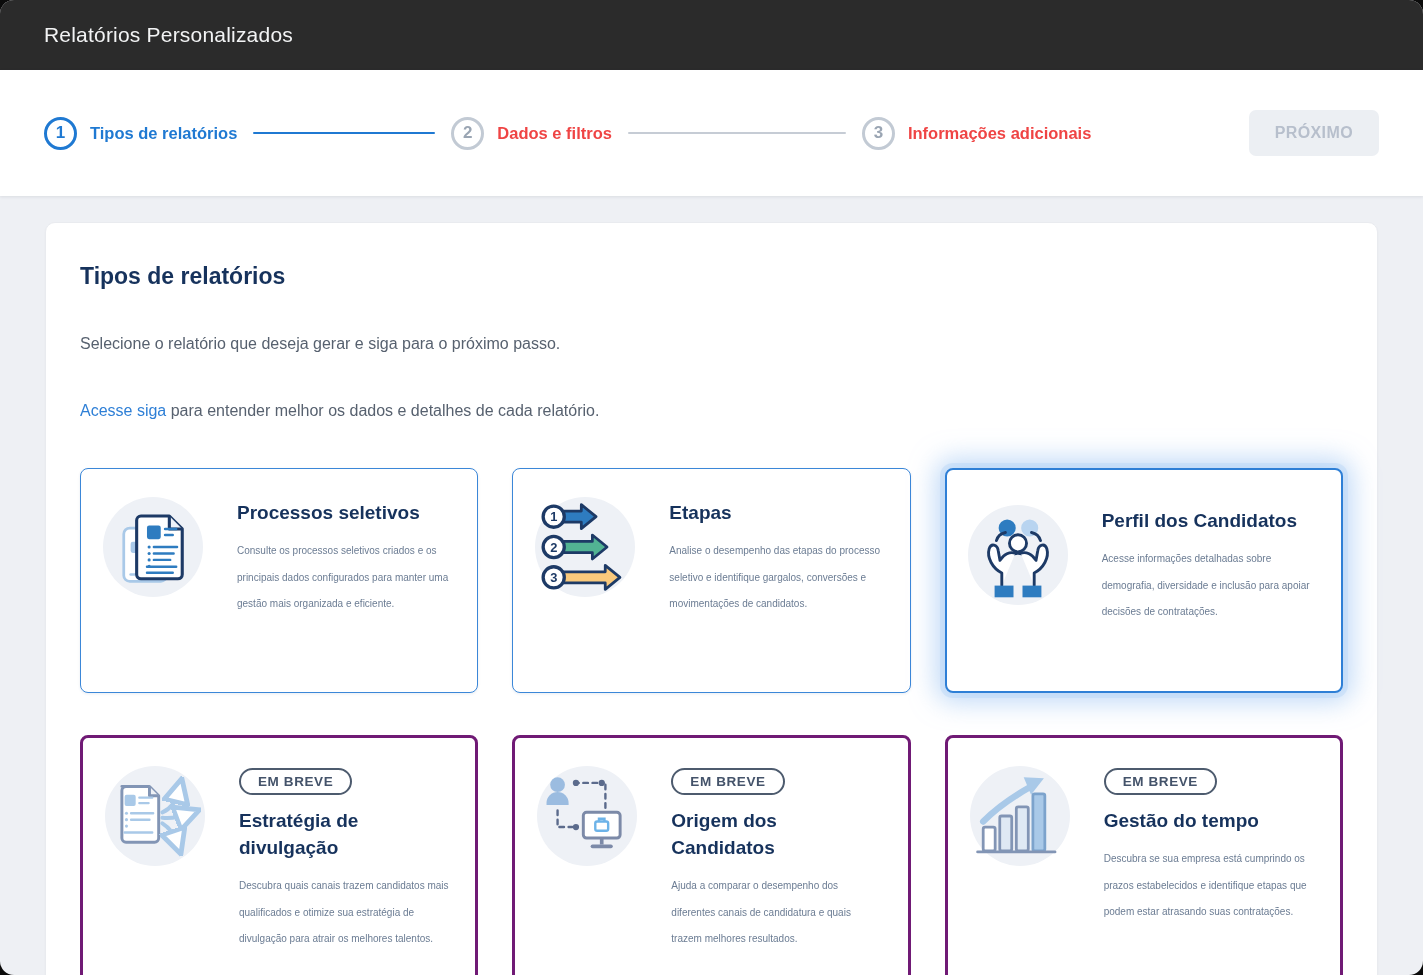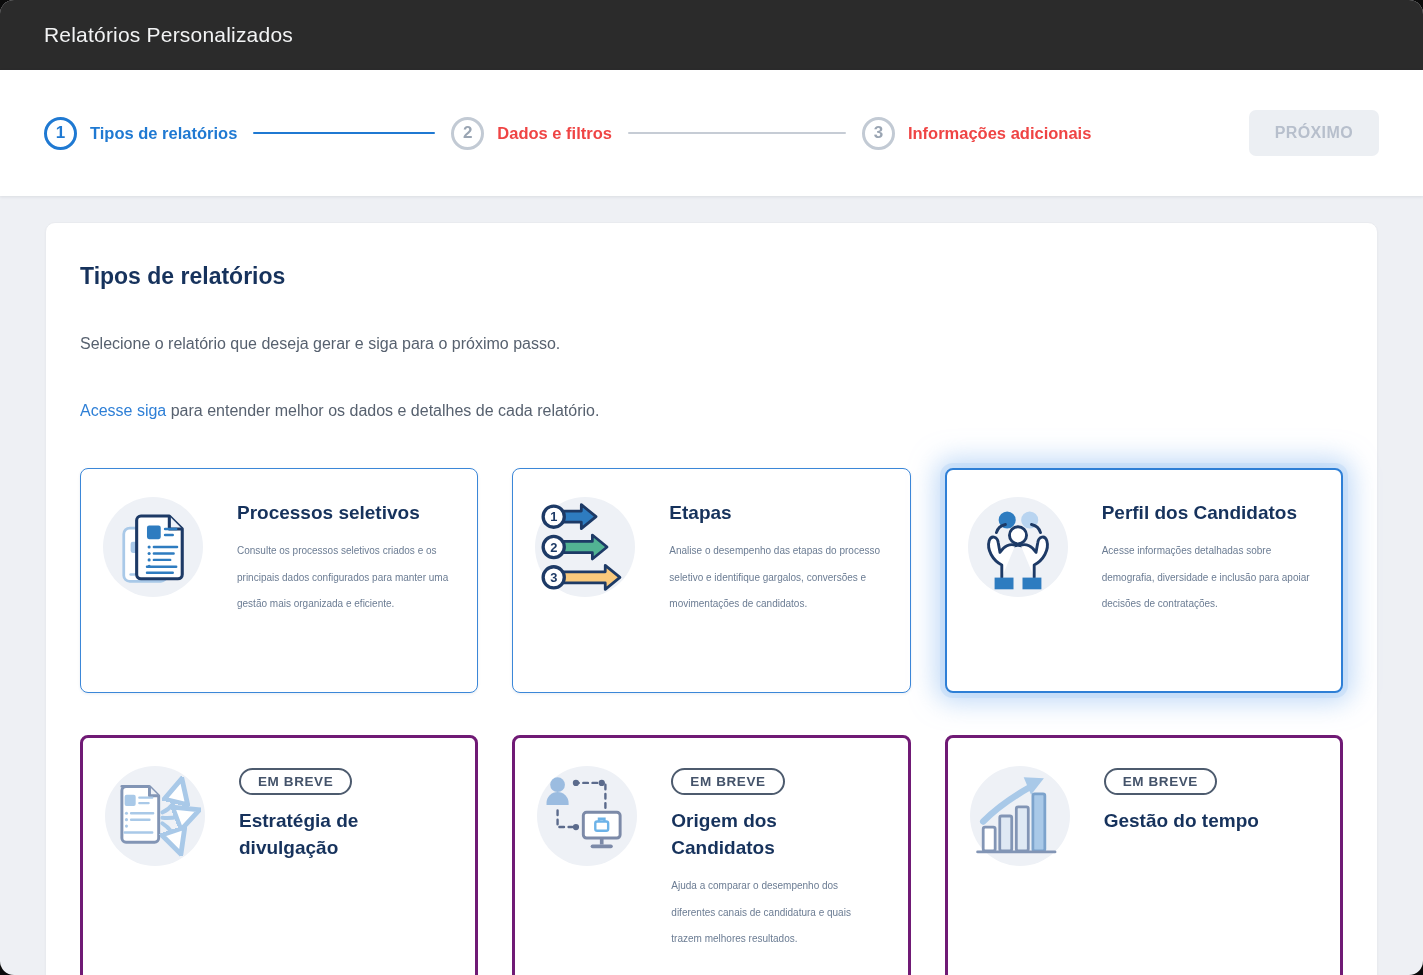--- a/index.html
+++ b/index.html
@@ -52,21 +52,21 @@
   .panel .sub a { color:#2e7fd6; text-decoration:none; cursor:pointer; }
 
   
   .cards { margin-top:44px; display:grid; grid-template-columns:repeat(3,1fr); gap:42px 34px; }
   .card {
     background:#fff; border-radius:8px; display:flex; gap:34px;
     padding:28px 24px 24px 22px; min-height:225px;
   }
   .card.selectable { border:1px solid #3b87d8; box-shadow:0 1px 3px rgba(40,80,140,.10); cursor:pointer; }
   .card.selected {
-    border:2px solid #2e7fd6; padding:27px 23px 23px 21px;
+    border:2px solid #2e7fd6; padding:35px 23px 23px 21px;
     box-shadow:0 0 0 5px rgba(175,208,245,.35), 0 0 26px 9px rgba(140,185,240,.55);
   }
   .card.soon { border:3px solid #701a75; min-height:295px; cursor:default; }
   .icon-circle {
     flex:0 0 100px; width:100px; height:100px; border-radius:50%;
     background:#eef1f6; display:flex; align-items:center; justify-content:center;
   }
   .card-body { flex:1; padding-top:2px; }
   .card-body h3 { color:#16325c; font-size:19px; font-weight:700; margin-bottom:12px; line-height:27px; }
   .card-body p { color:#6b7c93; font-size:10px; line-height:26.5px; }
@@ -203,20 +203,21 @@
               <g fill="none" stroke="#a9c9e8" stroke-width="4.4" stroke-linecap="round">
                 <path d="M58,46 C68,42 73,34 76,22" marker-end="url(#ah)"></path>
                 <path d="M58,52 C70,53 78,51 86,48" marker-end="url(#ah)"></path>
                 <path d="M58,58 C66,63 71,70 74,79" marker-end="url(#ah)"></path>
               </g>
             </svg>
           </div>
           <div class="card-body">
             <span class="badge">EM BREVE</span>
             <h3>Estratégia de divulgação</h3>
+            <p>Descubra quais canais trazem candidatos mais qualificados e otimize sua estratégia de divulgação para atrair os melhores talentos.</p>
           </div>
         </div>
 
         <div class="card soon">
           <div class="icon-circle">
             <svg width="92" height="92" viewBox="0 0 100 100">
               <circle cx="18" cy="16" r="8" fill="#9bbce0"></circle>
               <path d="M6,36 a12,12 0 0 1 24,0 v2 h-24 z" fill="#9bbce0"></path>
               <g fill="none" stroke="#5b6b8c" stroke-width="2.6" stroke-dasharray="5 5" stroke-linecap="round">
                 <path d="M18,44 V62 H34"></path>
@@ -252,19 +253,20 @@
                 <rect x="28" y="50" width="13" height="38" rx="2" fill="#dfe9f4" stroke="#8295b5" stroke-width="3"></rect>
                 <rect x="46" y="40" width="13" height="48" rx="2" fill="#dfe9f4" stroke="#8295b5" stroke-width="3"></rect>
                 <rect x="64" y="26" width="13" height="62" rx="2" fill="#a9c9e8" stroke="#7ca3cc" stroke-width="3"></rect>
               </g>
               <path d="M4,89 h84" stroke="#8295b5" stroke-width="3.2" stroke-linecap="round"></path>
             </svg>
           </div>
           <div class="card-body">
             <span class="badge">EM BREVE</span>
             <h3>Gestão do tempo</h3>
+            <p>Descubra se sua empresa está cumprindo os prazos estabelecidos e identifique etapas que podem estar atrasando suas contratações.</p>
           </div>
         </div>
 
       </div>
     </section>
   </div>
 </div>
 
 </body></html>

